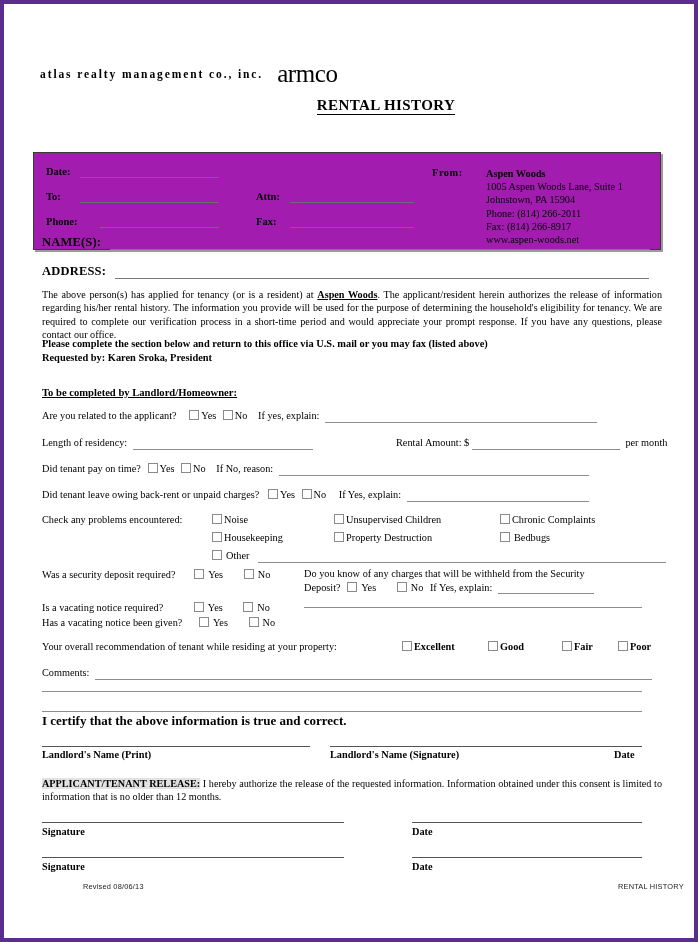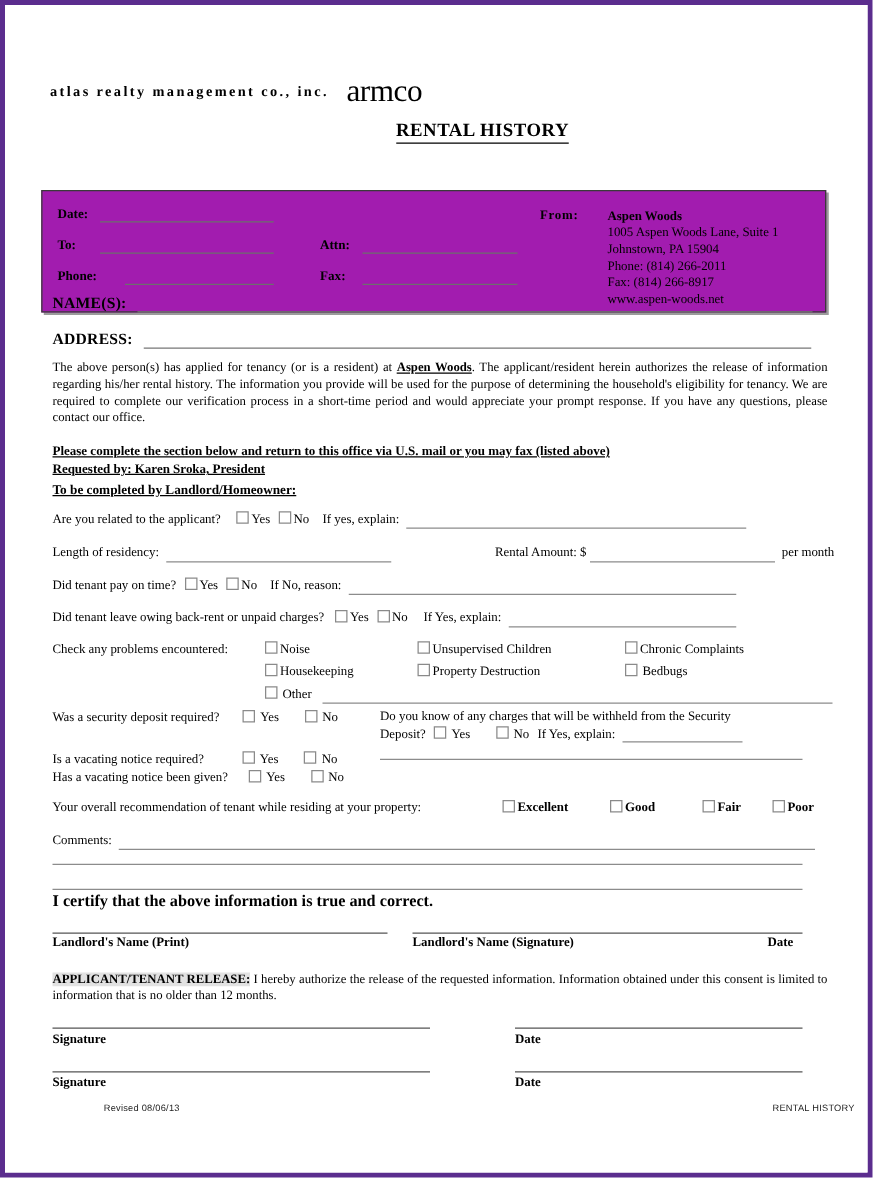--- a/index.html
+++ b/index.html
@@ -278,21 +278,21 @@
 
   <div class="field-row" style="left:38px; top:260px;">
     <span class="field-label-lg">ADDRESS:</span>
     <span class="rule" style="width:534px; margin-left:6px;"></span>
   </div>
 
   <div class="para" style="left:38px; top:284px; width:620px;">
     <span>The above person(s) has applied for tenancy (or is a resident) at </span><span class="u-b">Aspen Woods</span><span>.  The applicant/resident herein authorizes the release of information regarding his/her rental history.  The information you provide will be used for the purpose of determining the household's eligibility for tenancy.  We are required to complete our verification process in a short-time period and would appreciate your prompt response.  If you have any questions, please contact our office.</span>
   </div>
 
-  <div class="note" style="left:38px; top:351px; width:620px;text-decoration:underline;">
+  <div class="note" style="left:38px; top:333px; width:620px;">
     <div>Please complete the section below and return to this office via U.S. mail or you may fax (listed above)</div>
     <div>Requested by:  Karen Sroka, President</div>
   </div>
 
   <div class="section-head" style="left:38px; top:383px;">To be completed by Landlord/Homeowner:</div>
 
   <div class="q" style="left:38px; top:432px;">
     <span>Length of residency:</span>
     <span class="fill" style="width:180px; margin-left:3px;"></span>
   </div>

